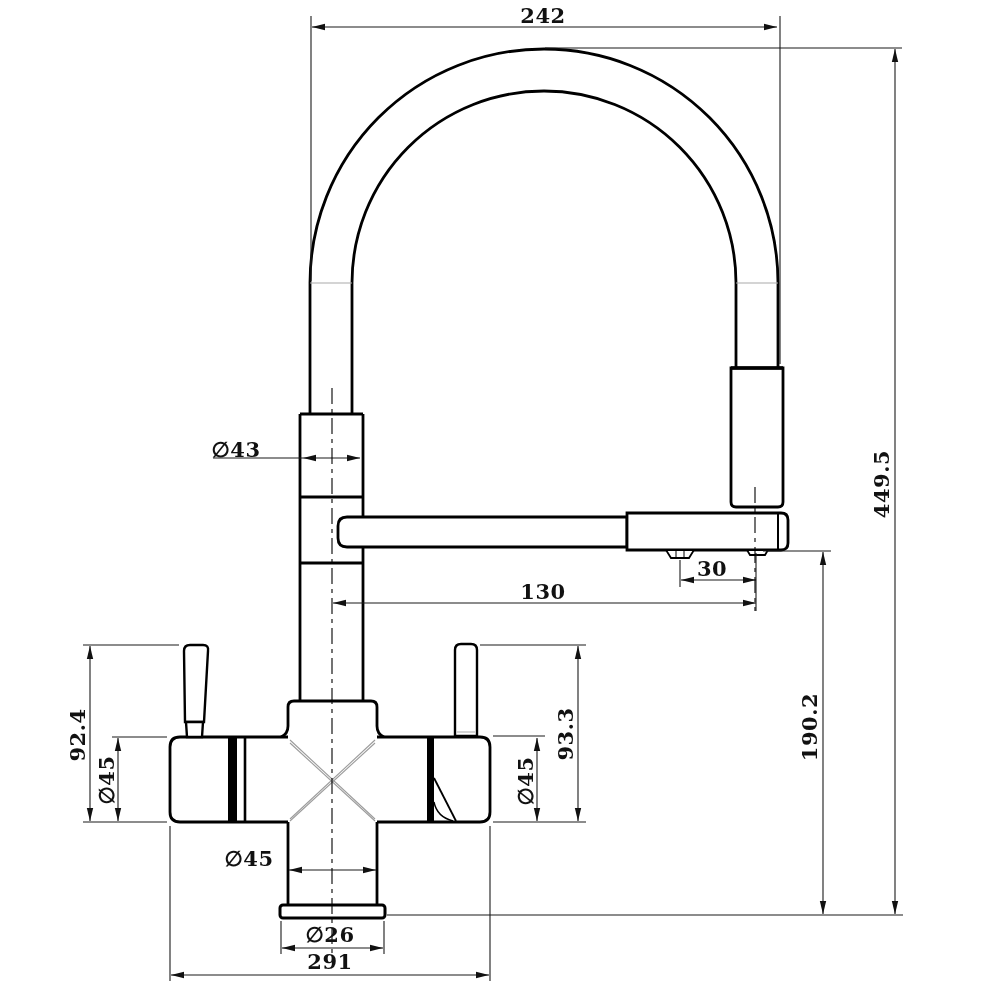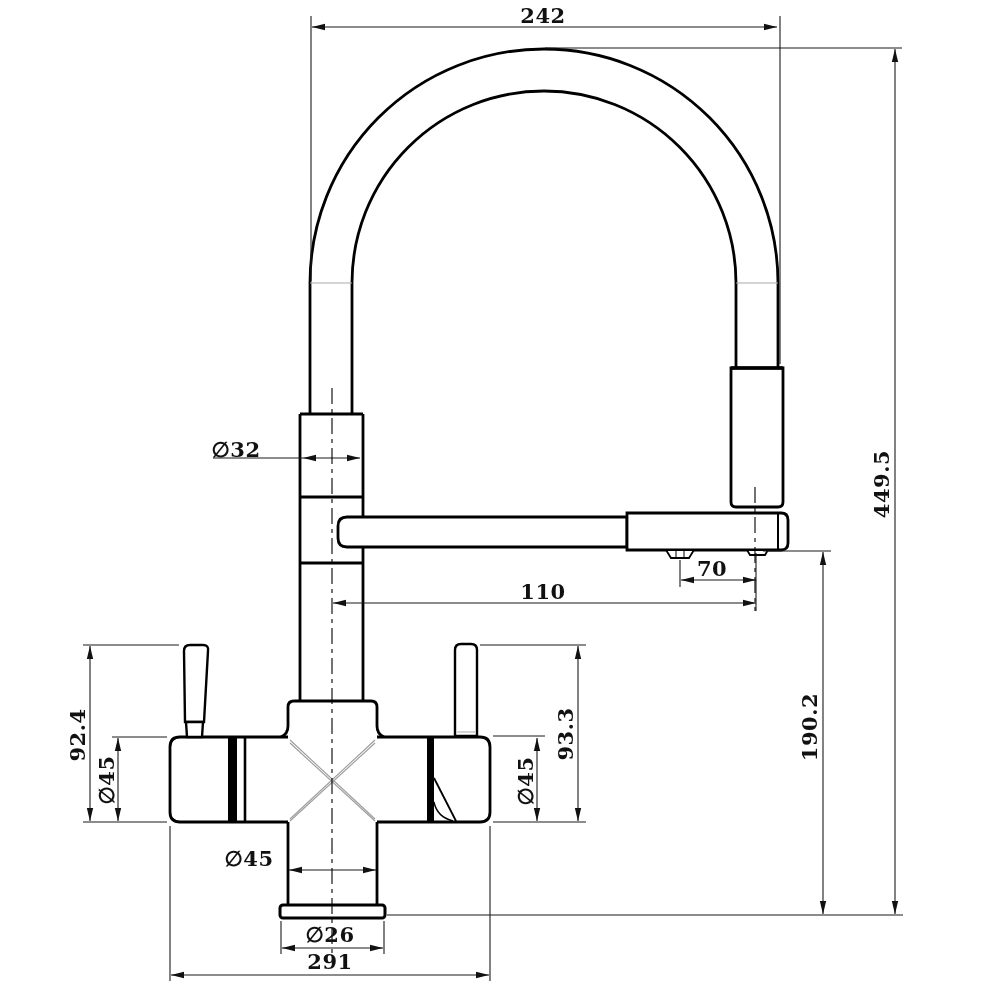--- a/index.html
+++ b/index.html
@@ -174,23 +174,23 @@
     </g>
 
     <g stroke="#000" stroke-width="1.1" stroke-dasharray="16 5 4 5" fill="none">
       <line x1="332" y1="388" x2="332" y2="958"></line>
       <line x1="755" y1="487" x2="755" y2="611"></line>
     </g>
   </svg>
 
   <div class="dim" style="left:543px;top:15px">242</div>
   <div class="dim rot" style="left:881px;top:484px">449.5</div>
-  <div class="dim" style="left:236px;top:449px">∅32</div>
-  <div class="dim" style="left:712px;top:568px">70</div>
-  <div class="dim" style="left:543px;top:591px">110</div>
+  <div class="dim" style="left:236px;top:449px">∅43</div>
+  <div class="dim" style="left:712px;top:568px">30</div>
+  <div class="dim" style="left:543px;top:591px">130</div>
   <div class="dim rot" style="left:77px;top:735px">92.4</div>
   <div class="dim rot" style="left:106px;top:780px">∅45</div>
   <div class="dim rot" style="left:565px;top:734px">93.3</div>
   <div class="dim rot" style="left:525px;top:781px">∅45</div>
   <div class="dim rot" style="left:809px;top:727px">190.2</div>
   <div class="dim" style="left:249px;top:858px">∅45</div>
   <div class="dim" style="left:330px;top:934px">∅26</div>
   <div class="dim" style="left:330px;top:961px">291</div>
 
 </div>

